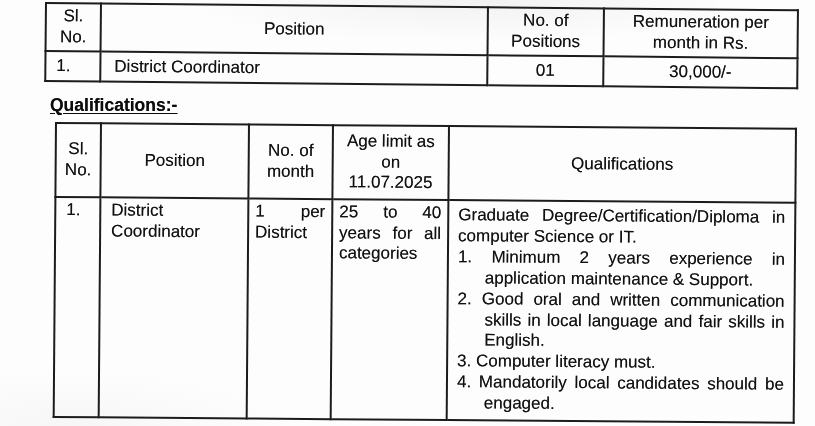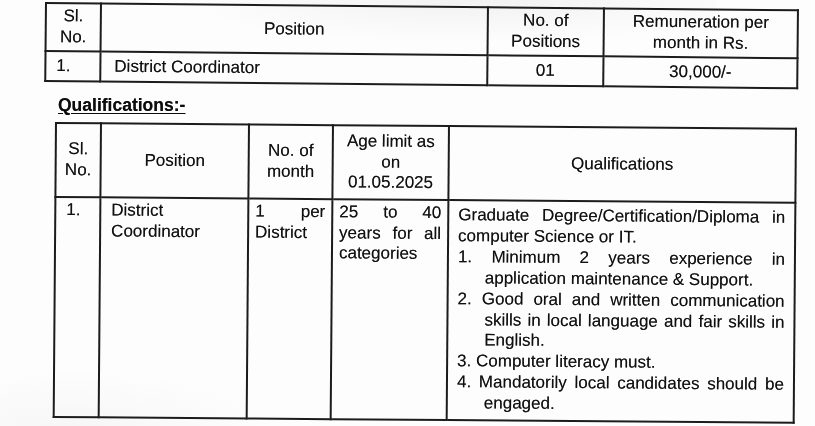--- a/index.html
+++ b/index.html
@@ -60,21 +60,21 @@
   .t1 .col-num   { width: 116px; }
   .t1 .col-rem   { width: 194px; }
   .t1 th { text-align: center; vertical-align: middle; height: 42px; padding: 1px 4px; }
   .t1 td { height: 24px; padding: 1px 4px; vertical-align: middle; }
   .t1 td.cell-sl  { text-align: left; padding-left: 10px; }
   .t1 td.cell-pos { text-align: left; padding-left: 13px; }
   .t1 td.cell-num, .t1 td.cell-rem { text-align: center; }
   
   .qual-heading {
     position: absolute;
-    left: 58px;
+    left: 50px;
     top: 95px;
     font-size: 17.5px;
     font-weight: bold;
     text-decoration: underline;
     text-underline-offset: 2px;
     color: #0c0c0c;
     text-shadow: 0 0 0.5px rgba(10,10,10,0.65);
   }
   
   .t2 .col-sl    { width: 45px; }
@@ -139,21 +139,21 @@
           <col class="col-pos">
           <col class="col-posts">
           <col class="col-age">
           <col class="col-qual">
       </colgroup>
       <tbody>
           <tr>
         <th>Sl. No.</th>
         <th>Position</th>
         <th>No. of month</th>
-        <th>Age limit as on 01.05.2025</th>
+        <th>Age limit as on 11.07.2025</th>
         <th>Qualifications</th>
       </tr>
       <tr>
         <td class="cell-sl">1.</td>
         <td class="cell-pos">District Coordinator</td>
         <td class="cell-posts">1 per District</td>
         <td class="cell-age">25 to 40 years for all categories</td>
         <td class="cell-qual">
           <div class="qual-intro">Graduate Degree/Certification/Diploma in computer Science or IT.</div>
           <div class="qual-item">1. Minimum 2 years experience in application maintenance &amp; Support.</div>

